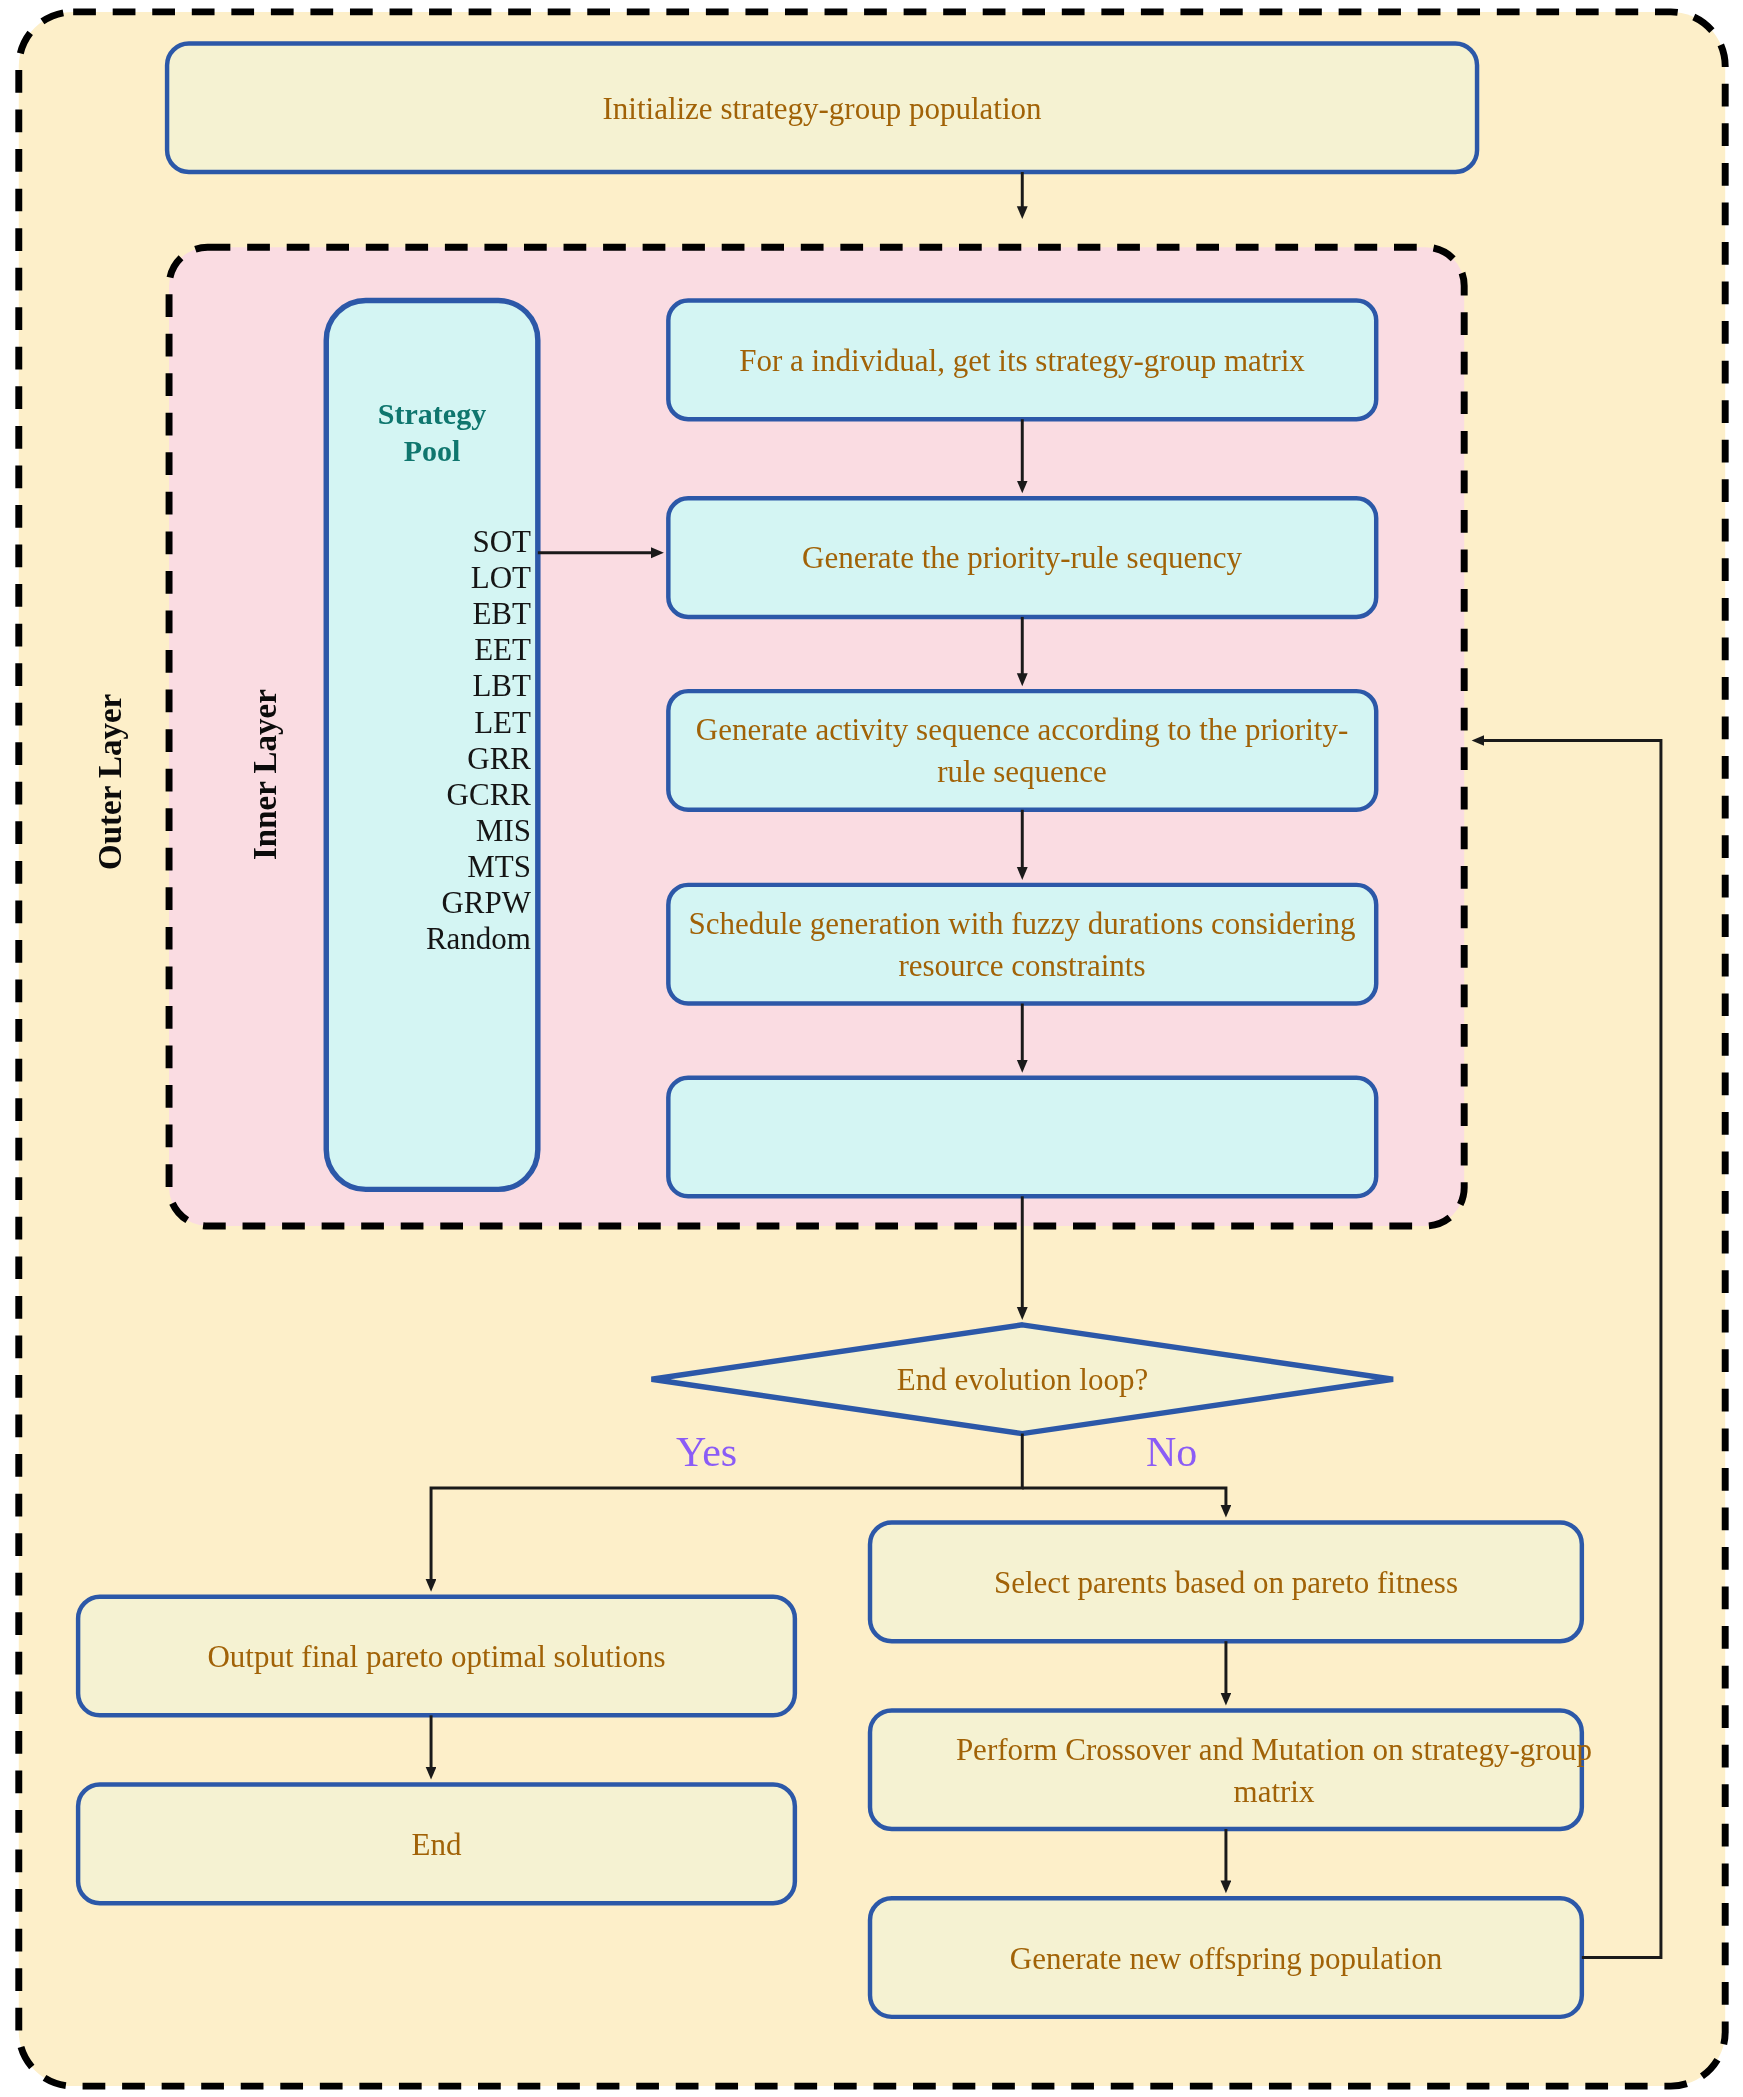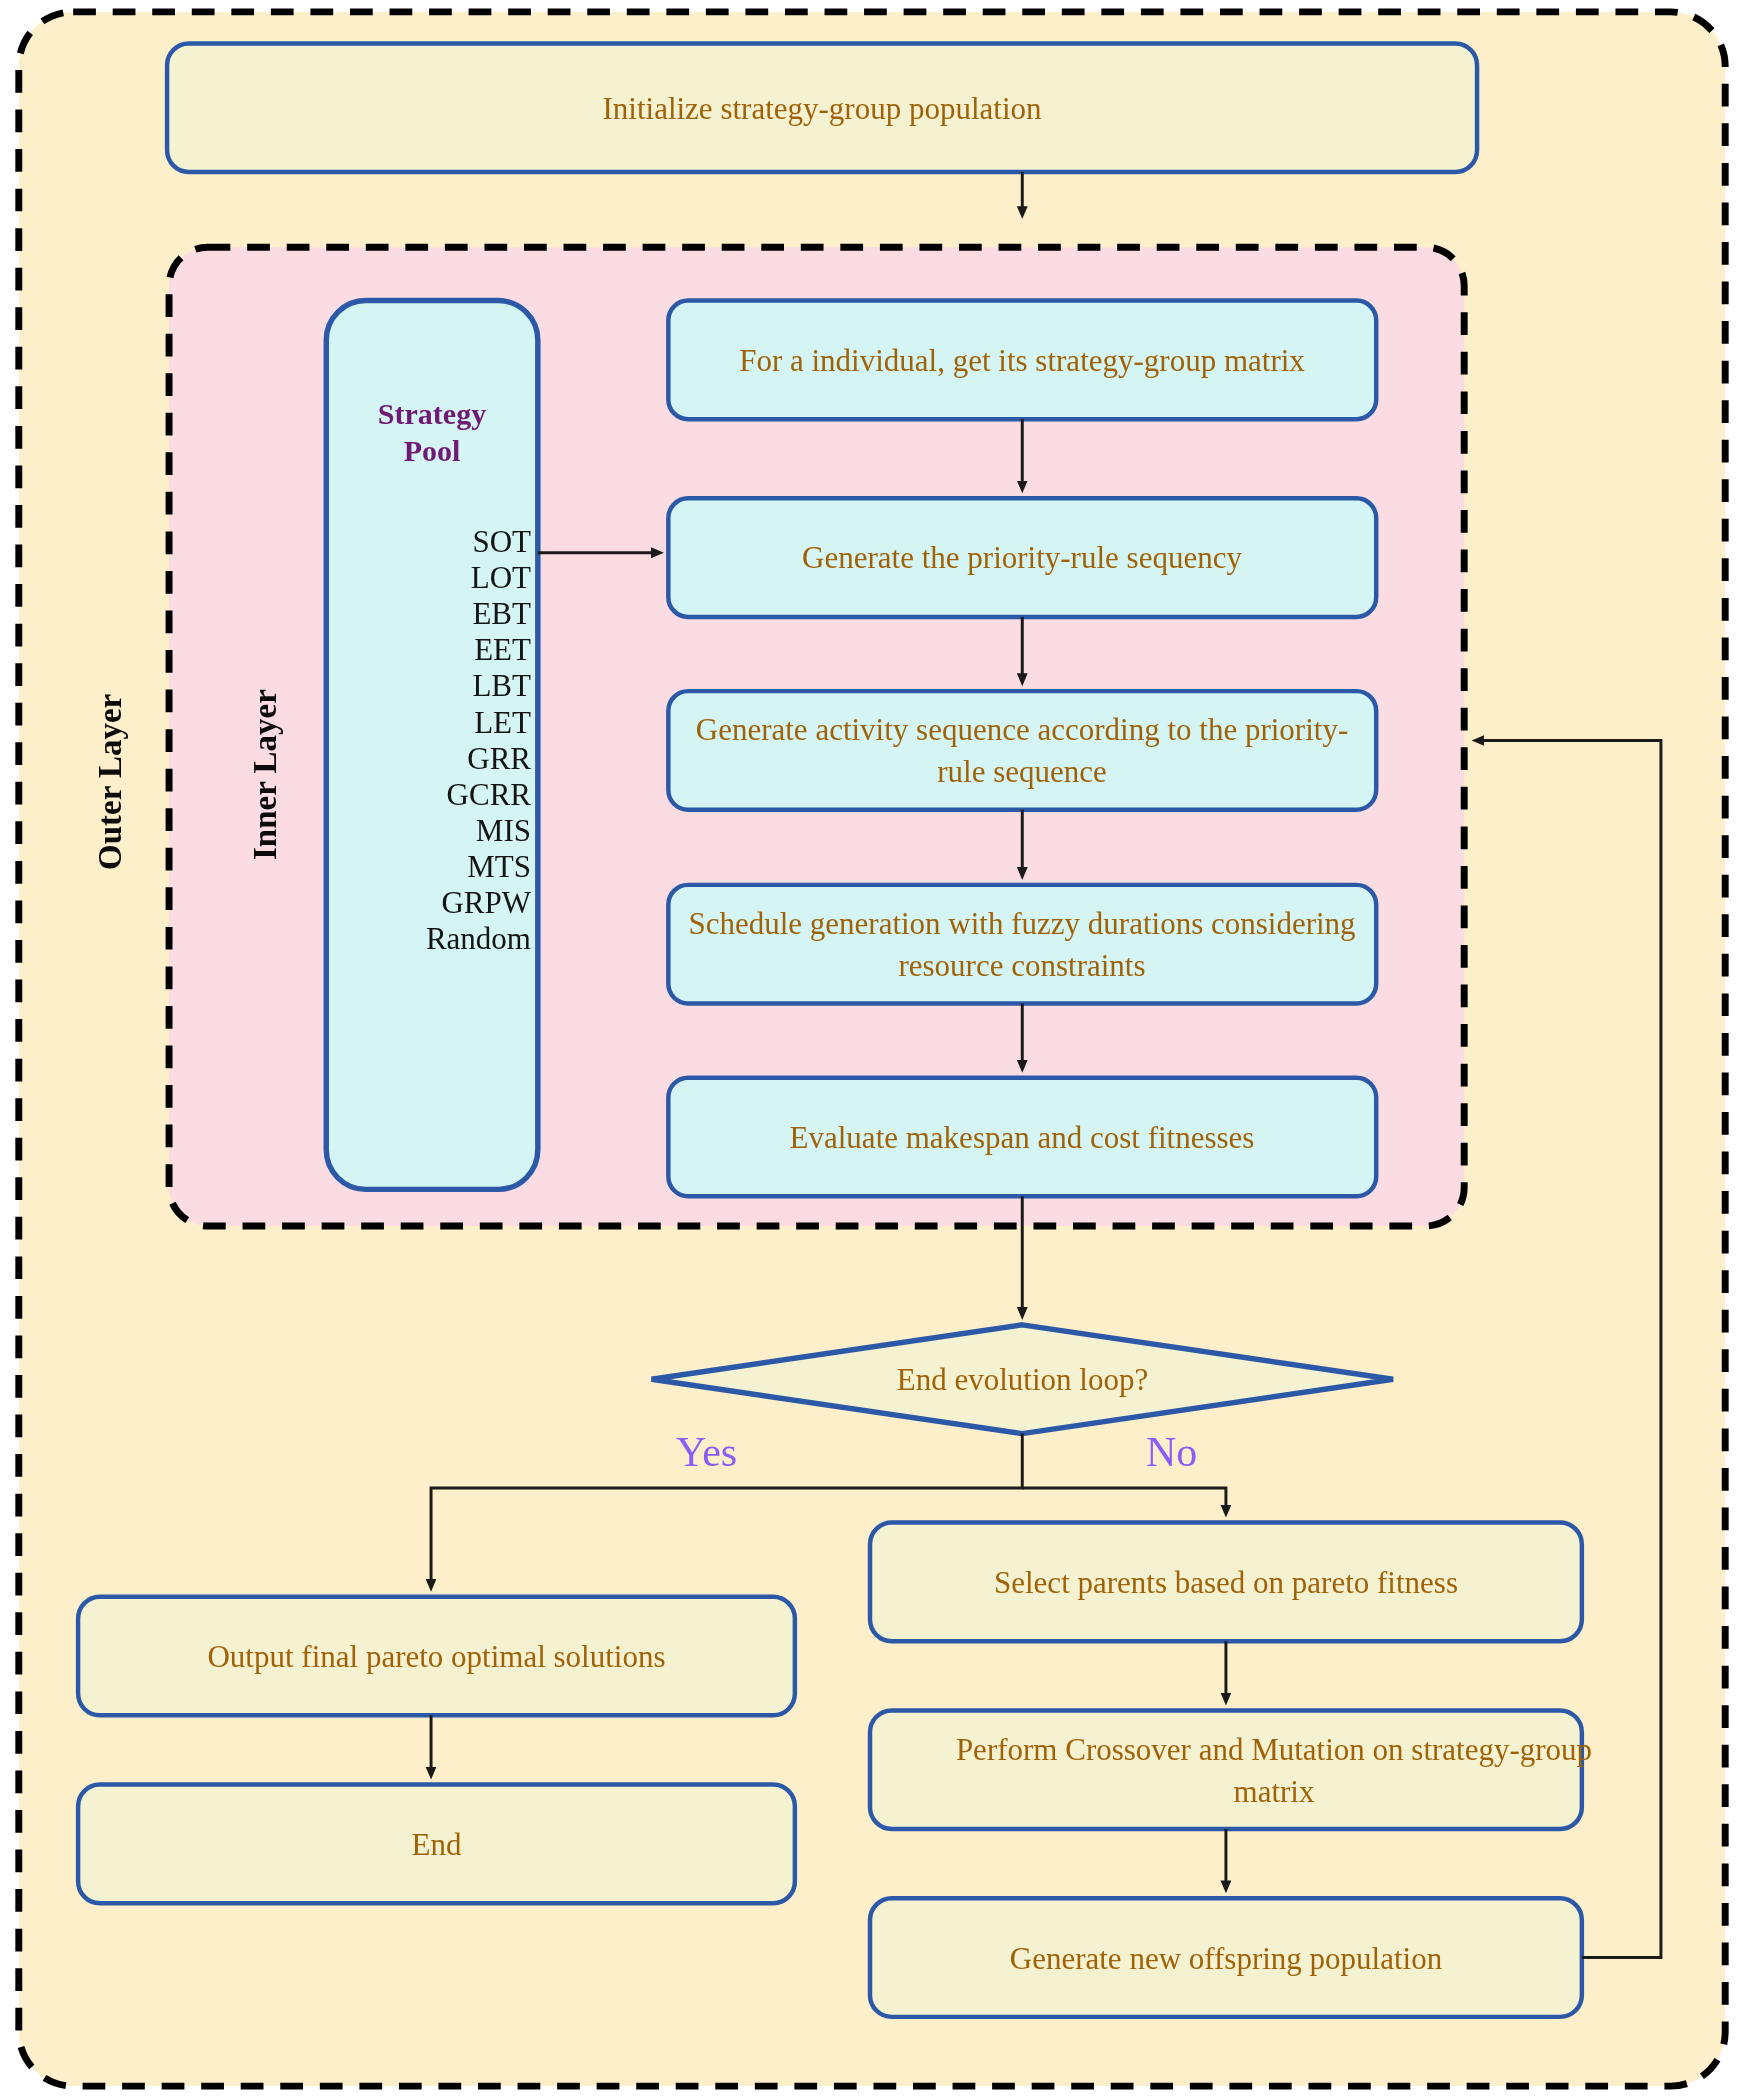--- a/index.html
+++ b/index.html
@@ -93,21 +93,21 @@
     font-size: 33px;
     font-weight: bold;
     font-family: "Liberation Serif", "DejaVu Serif", serif;
     white-space: nowrap;
     transform-origin: 0 0;
   }
   .pool-title {
     position: absolute;
     width: 198px;
     text-align: center;
-    color: #701a75;
+    color: #0f766e;
     font-size: 30px;
     font-weight: bold;
     line-height: 1.22;
     font-family: "Liberation Serif", "DejaVu Serif", serif;
   }
   .pool-list {
     position: absolute;
     width: 198px;
     text-align: right;
     color: #151515;
@@ -196,21 +196,20 @@
   <div class="node-text" style="left:167px; top:44px; width:1310px; height:129px;">Initialize strategy-group population</div>
 
   <div class="node-text" style="left:688px; top:301px; width:668px; height:119px;">For a individual, get its strategy-group matrix</div>
 
   <div class="node-text" style="left:688px; top:498px; width:668px; height:119px;">Generate the priority-rule sequency</div>
 
   <div class="node-text" style="left:688px; top:691px; width:668px; height:119px;">Generate activity sequence according to the priority-rule sequence</div>
 
   <div class="node-text" style="left:683px; top:885px; width:678px; height:119px;">Schedule generation with fuzzy durations considering resource constraints</div>
 
-  <div class="node-text" style="left:688px; top:1078px; width:668px; height:119px;">Evaluate makespan and cost fitnesses</div>
 
   <div class="node-text" style="left:800px; top:1335px; width:445px; height:89px;">End evolution loop?</div>
 
   <div class="node-text" style="left:88px; top:1597px; width:697px; height:119px;">Output final pareto optimal solutions</div>
 
   <div class="node-text" style="left:88px; top:1785px; width:697px; height:119px;">End</div>
 
   <div class="node-text" style="left:885px; top:1523px; width:682px; height:119px;">Select parents based on pareto fitness</div>
 
   <div class="node-text" style="left:938px; top:1711px; width:672px; height:119px;">Perform Crossover and Mutation on strategy-group matrix</div>

